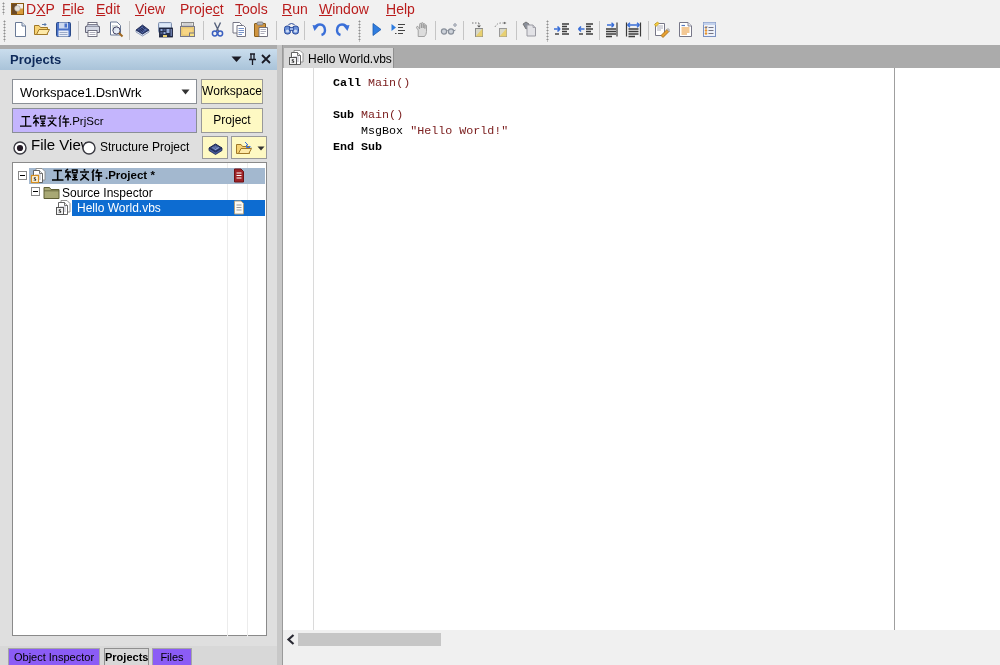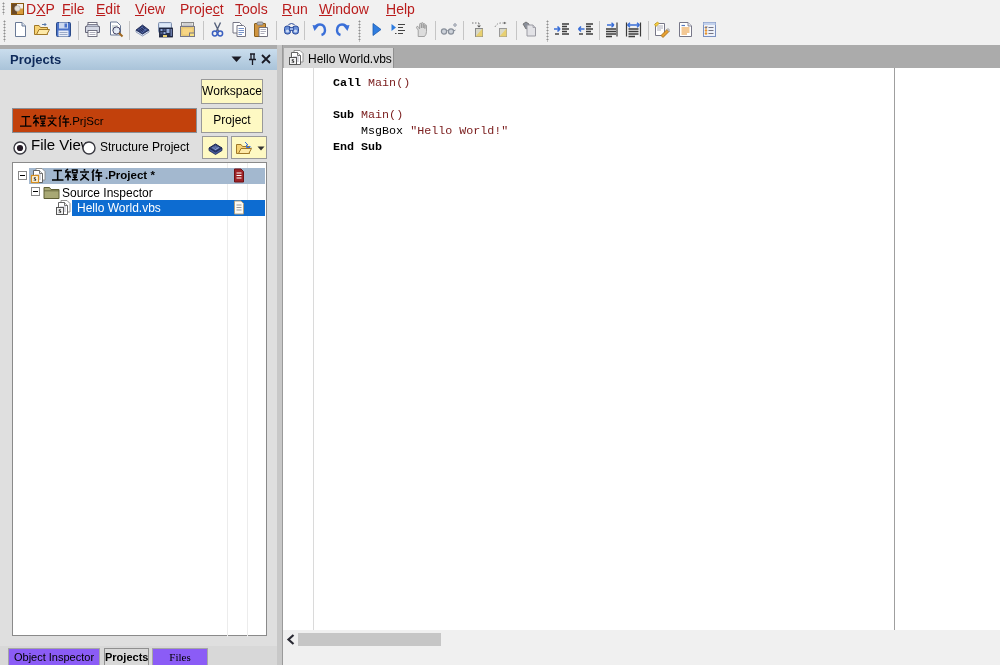--- a/index.html
+++ b/index.html
@@ -256,22 +256,28 @@
     <svg class="abs" style="left:231px;top:7px" width="11" height="7" viewBox="0 0 11 7">
         <path d="M0.5 0.5 L10.5 0.5 L5.5 6 Z" fill="#1a1a24"></path>
       </svg>
     <svg class="abs" style="left:248px;top:4px" width="9" height="13" viewBox="0 0 9 13">
         <path d="M2 1 H7 M3 1.5 V6 M6 1.5 V6 M1 6.5 H8 M4.5 7 V12" stroke="#1a1a24" stroke-width="1.3" fill="none"></path>
       </svg>
     <svg class="abs" style="left:261px;top:5px" width="10" height="10" viewBox="0 0 10 10">
         <path d="M1 1 L9 9 M9 1 L1 9" stroke="#1a1a24" stroke-width="1.8"></path>
       </svg>
   </div>
+  <div class="ctl" style="left:12px;top:30px;width:185px;height:25px;">
+    <span class="abs" style="left:7px;top:5px;font-size:13px;">Workspace1.DsnWrk</span>
+    <svg class="abs" style="left:168px;top:9px" width="9" height="6" viewBox="0 0 9 6">
+        <path d="M0.5 0.5 L8.5 0.5 L4.5 5.5 Z" fill="#333"></path>
+      </svg>
+  </div>
   <div class="btn" style="left:201px;top:30px;width:62px;height:25px;line-height:23px;">Workspace</div>
-  <div class="ctl" style="left:12px;top:59px;width:185px;height:25px;background:#c2410c;">
+  <div class="ctl" style="left:12px;top:59px;width:185px;height:25px;background:#c4b5fd;">
     <svg class="abs" style="left:6px;top:5px" width="51" height="15" viewBox="0 0 51 15">
       <g stroke="#000" stroke-width="1.25" fill="none">
         <path d="M2.5 2.5 H11 M6.7 2.5 V12 M1 12 H12.5"></path>
         <path d="M17 1 L14.5 3 M14 4 H20 M17 4 V12.5 M16.8 6.5 L14.2 9.5 M17.2 6.5 L19.8 9.5 M21.5 2 H26 V4.8 H21.5 Z M21.8 7 H26 M21.8 9.3 H26 M21 11.8 H26.8 M23.9 7 V11.8"></path>
         <path d="M33 1 V2.8 M28.5 4 H37.5 M35 5.5 Q33 9.5 28.8 12.3 M30.5 6.5 Q33.5 9.5 37.5 12.3"></path>
         <path d="M42 1.5 L40 5 M41 4.5 V13 M46 1.5 L44.5 4 M43.5 4.8 H50 M43.3 8 H50.3 M46.8 5 V13"></path>
       </g>
     </svg>
     <span class="abs" style="left:56px;top:6px;font-size:11.5px;">.PrjScr</span>
   </div>
@@ -352,21 +358,21 @@
     <svg class="abs" style="left:220px;top:37px" width="12" height="15" viewBox="0 0 12 15">
         <path d="M1.5 1 H8 L10.5 3.5 V14 H1.5 Z" fill="#fdfaf2" stroke="#b0a080" stroke-width="1"></path>
         <path d="M3.5 5 H8.5 M3.5 7.5 H8.5 M3.5 10 H8.5" stroke="#999" stroke-width="1"></path>
       </svg>
   </div>
 </div>
 
 <div class="abs" style="left:0;top:646px;width:277px;height:19px;background:#d8d8d8;">
   <div class="btab" style="left:8px;width:92px;line-height:16px;">Object Inspector</div>
   <div class="btab" style="left:104px;width:45px;line-height:16px;background:#d8d8d8;border-color:#8f8f8f;font-weight:bold;">Projects</div>
-  <div class="btab" style="left:152px;width:56px;line-height:16px;font-family:Liberation Serif, serif;">Files</div>
+  <div class="btab" style="left:152px;width:40px;line-height:16px;">Files</div>
 </div>
 
 <div class="abs" style="left:283px;top:45px;width:717px;height:23px;background:#ababab;">
   <div class="abs" style="left:1px;top:3px;width:110px;height:20px;background:#d8d8d8;border-right:1px solid #8f8f8f;">
     <svg class="abs" style="left:4px;top:1px" width="18" height="18" viewBox="0 0 18 18">
       <path d="M6 1.5 H12 L15 4.5 V13 H6 Z" fill="#fff" stroke="#888" stroke-width="0.9"></path>
       <path d="M3.5 3.5 H9.5 L12.5 6.5 V15.5 H3.5 Z" fill="#fff" stroke="#555" stroke-width="0.9"></path>
       <path d="M9.5 3.5 V6.5 H12.5" fill="#e8e8e8" stroke="#555" stroke-width="0.8"></path>
       <path d="M5 8 H11 M5 10 H11 M5 12 H11 M5 14 H9" stroke="#99a" stroke-width="0.7"></path>
       <rect x="1.5" y="8.5" width="7" height="7" fill="#f2f2f2" stroke="#555" stroke-width="1"></rect>

